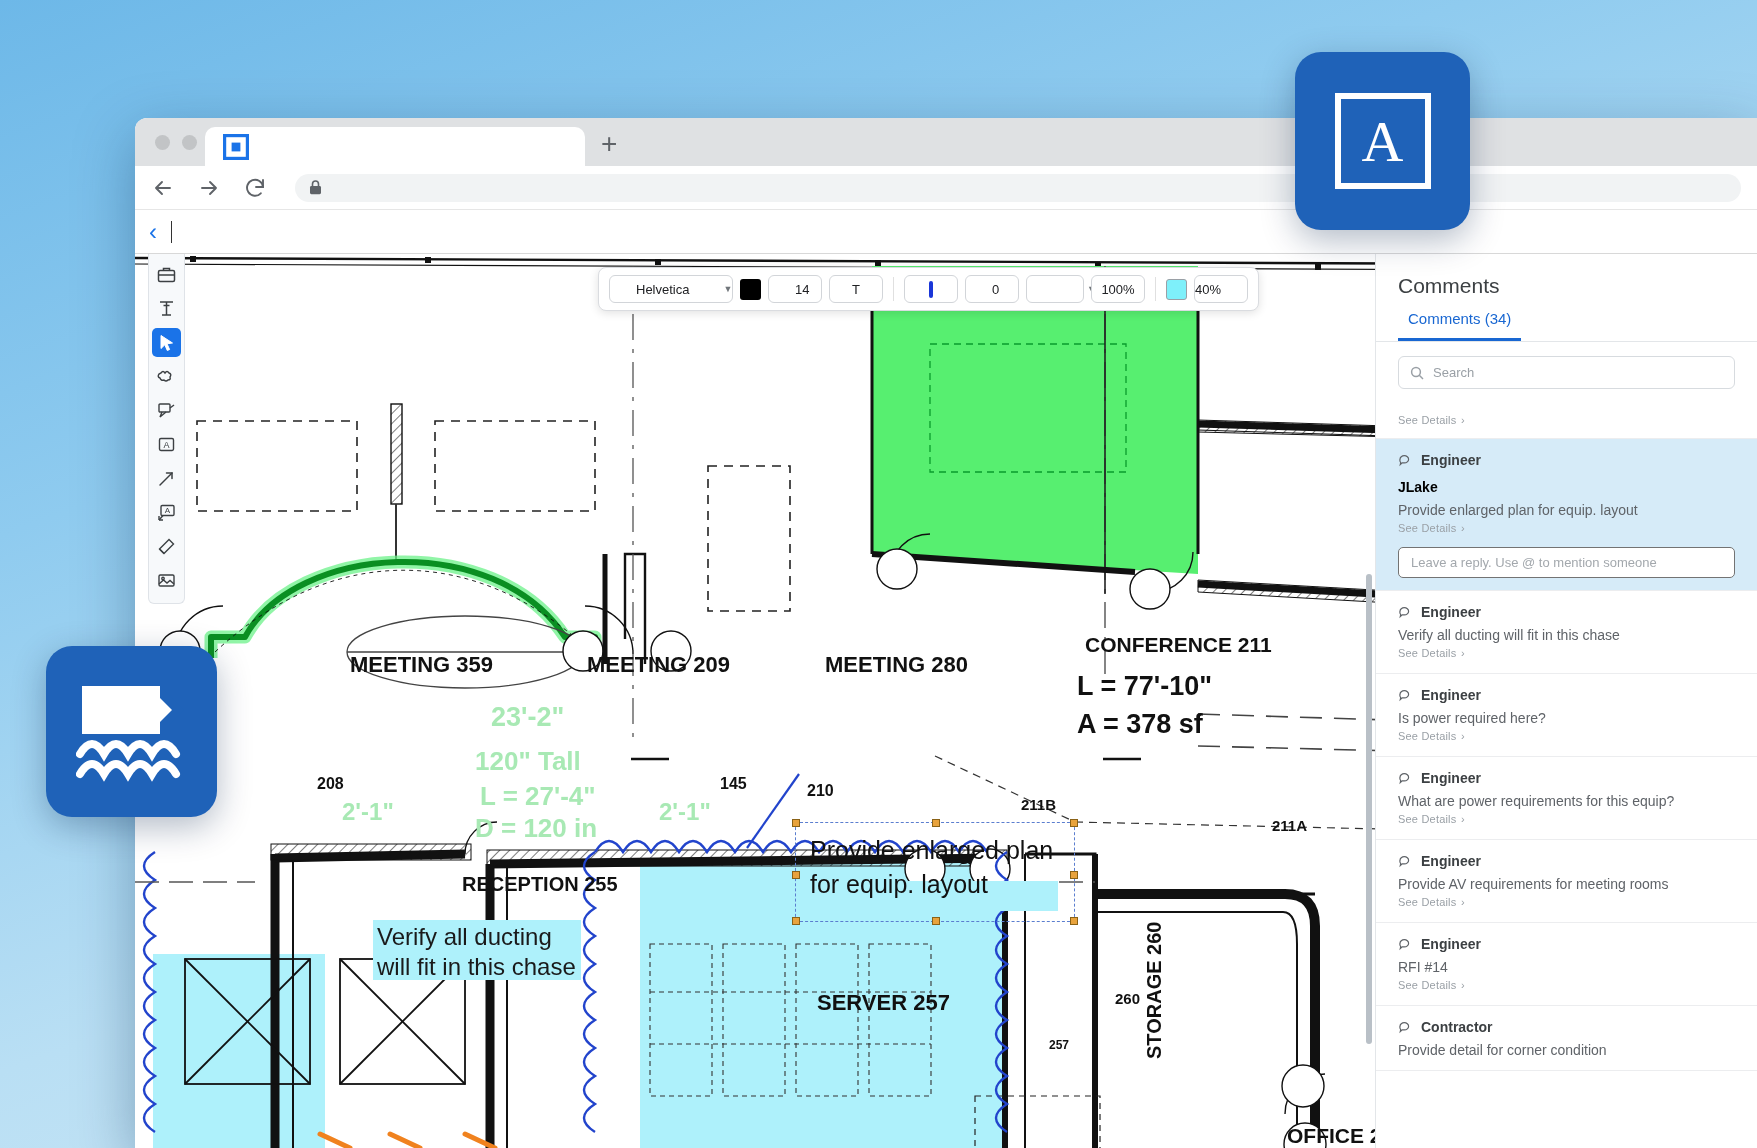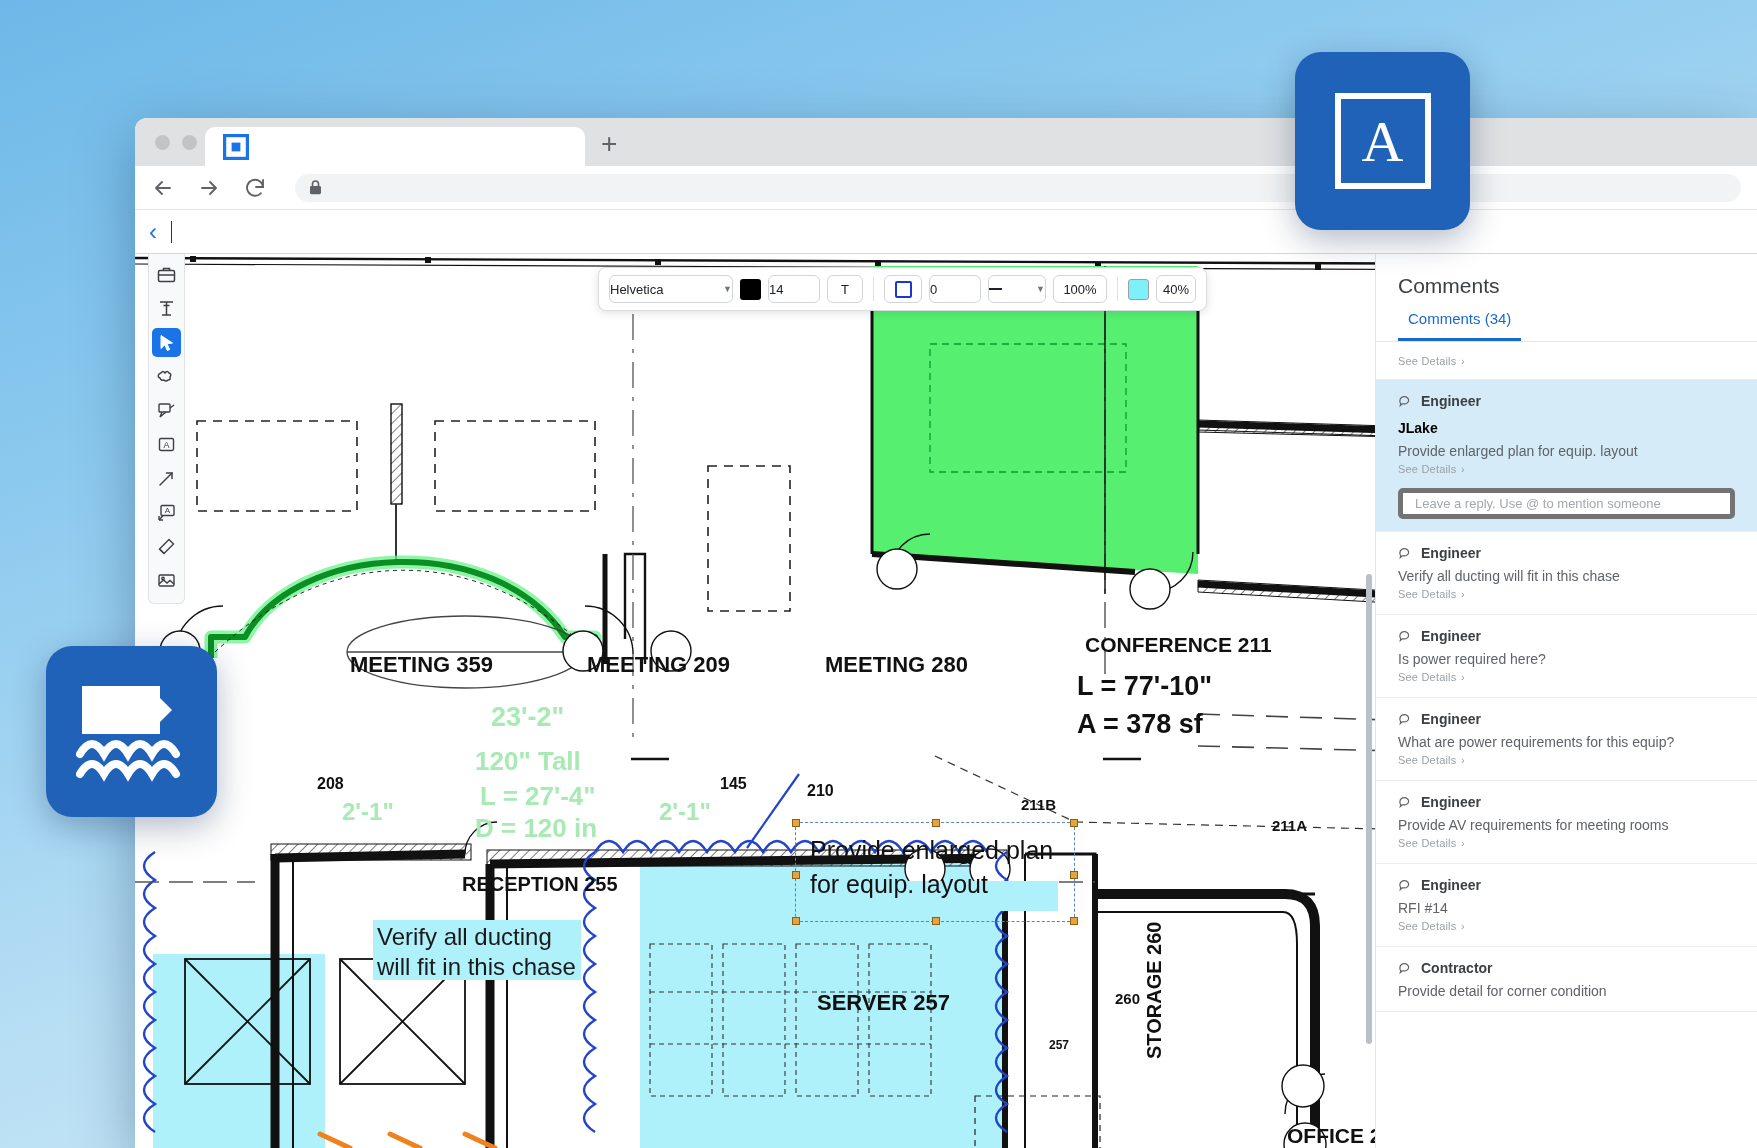--- a/index.html
+++ b/index.html
@@ -54,21 +54,21 @@
     align-items:center; justify-content:center; color:#3c4043; }
   .tool.active{ background:#1a73e8; color:#fff; }
   .tool svg{ display:block; }
 
   
   #proptb{ position:absolute; left:463px; top:13px; height:44px;
     background:#fff; border:1px solid #dadce0; border-radius:8px;
     box-shadow:0 2px 10px rgba(0,0,0,.12); display:flex; align-items:center;
     padding:0 10px; gap:7px; z-index:45; }
   .pfield{ height:28px; border:1px solid #d2d5d9; border-radius:6px;
-    background:#fff; display:flex; align-items:center; padding:0 0;
+    background:#fff; display:flex; align-items:center; padding:0 26px;
     font-size:13px; color:#202124;gap:34px; }
   #fontsel{ width:124px; justify-content:space-between; }
   .chev{ font-size:9px; color:#70757a; }
   #swatchblack{ width:21px; height:21px; background:#000; border-radius:3px; }
   #swatchcyan{ width:21px; height:21px; background:#7ef0fa;
     border:1px solid #9aa0a6; border-radius:3px; }
   .sep{ width:1px; height:24px; background:#e0e0e0; margin:0 3px; }
   #rectico{ width:17px; height:17px; border:2.4px solid #1a36d8; border-radius:2px; }
   #lineico{ width:30px; height:2px; background:#202124; }
 
@@ -94,21 +94,21 @@
   #cmtlist{ flex:1; overflow:hidden; }
   .cmt{ padding:13px 22px 12px; border-bottom:1px solid #ecedef; }
   .cmt.sel{ background:#d6ebf8; }
   .chead{ display:flex; align-items:center; gap:8px; }
   .crole{ font-size:14px; font-weight:bold; color:#3c4043; }
   .cuser{ font-size:14px; font-weight:bold; color:#000000; margin:11px 0 4px; }
   .cbody{ font-size:14px; color:#5f6368; white-space:nowrap;
      overflow:hidden; margin-top:7px; }
   .cdet{ font-size:11px; color:#9aa0a6; margin-top:5px; letter-spacing:.2px;text-align:right;}
   .reply{ margin-top:11px; height:31px; background:#fff;
-    border:5px solid #737373; border-radius:5px; display:flex;
+    border:1px solid #737373; border-radius:5px; display:flex;
     align-items:center; padding:0 12px; font-size:13px; color:#a3a8ad;
     white-space:nowrap; overflow:hidden; }
   .topdet{ padding:9px 22px 10px; border-bottom:1px solid #ecedef; }
 
   #cscroll{ position:absolute; left:-10px; top:320px; width:6px;
     height:470px; background:#b9c0c7; border-radius:3px; }
 
   
   .badge{ position:absolute; border-radius:24px;
     box-shadow:0 10px 34px rgba(0,30,70,.30); }
@@ -475,36 +475,45 @@
         </div>
         <div class="pfield" style="width:58px;justify-content:space-between;">
           <span id="lineico"></span>
           <span class="chev">▼</span>
         </div>
         <div class="pfield" style="width:54px;justify-content:center;">
           <span>100%</span>
         </div>
         <span class="sep"></span>
         <div id="swatchcyan"></div>
-        <div class="pfield" style="width:40px;justify-content:center;">
+        <div class="pfield" style="width:40px;justify-content:flex-end;">
           <span>40%</span>
         </div>
       </div>
 
       <div id="hamb">
         <i></i>
         <i></i>
         <i></i>
       </div>
 
       <div id="comments">
         <div id="cscroll"></div>
         <div id="cmtTitle">Comments</div>
         <div id="cmtTabs">
           <span id="cmtTab">Comments (34)</span>
+        </div>
+        <div id="searchwrap">
+          <div id="searchbox">
+            <svg width="14" height="14" viewBox="0 0 14 14" fill="none" stroke="#9aa0a6" stroke-width="1.5">
+                <circle cx="6" cy="6" r="4.4"></circle>
+                <path d="M9.3 9.3L13 13"></path>
+              </svg>
+            <span>Search</span>
+          </div>
         </div>
 
         <div class="topdet">
           <span class="cdet">See Details</span>
           <span class="cdet">›</span>
         </div>
 
         <div id="cmtlist">
 
           <div class="cmt sel">

